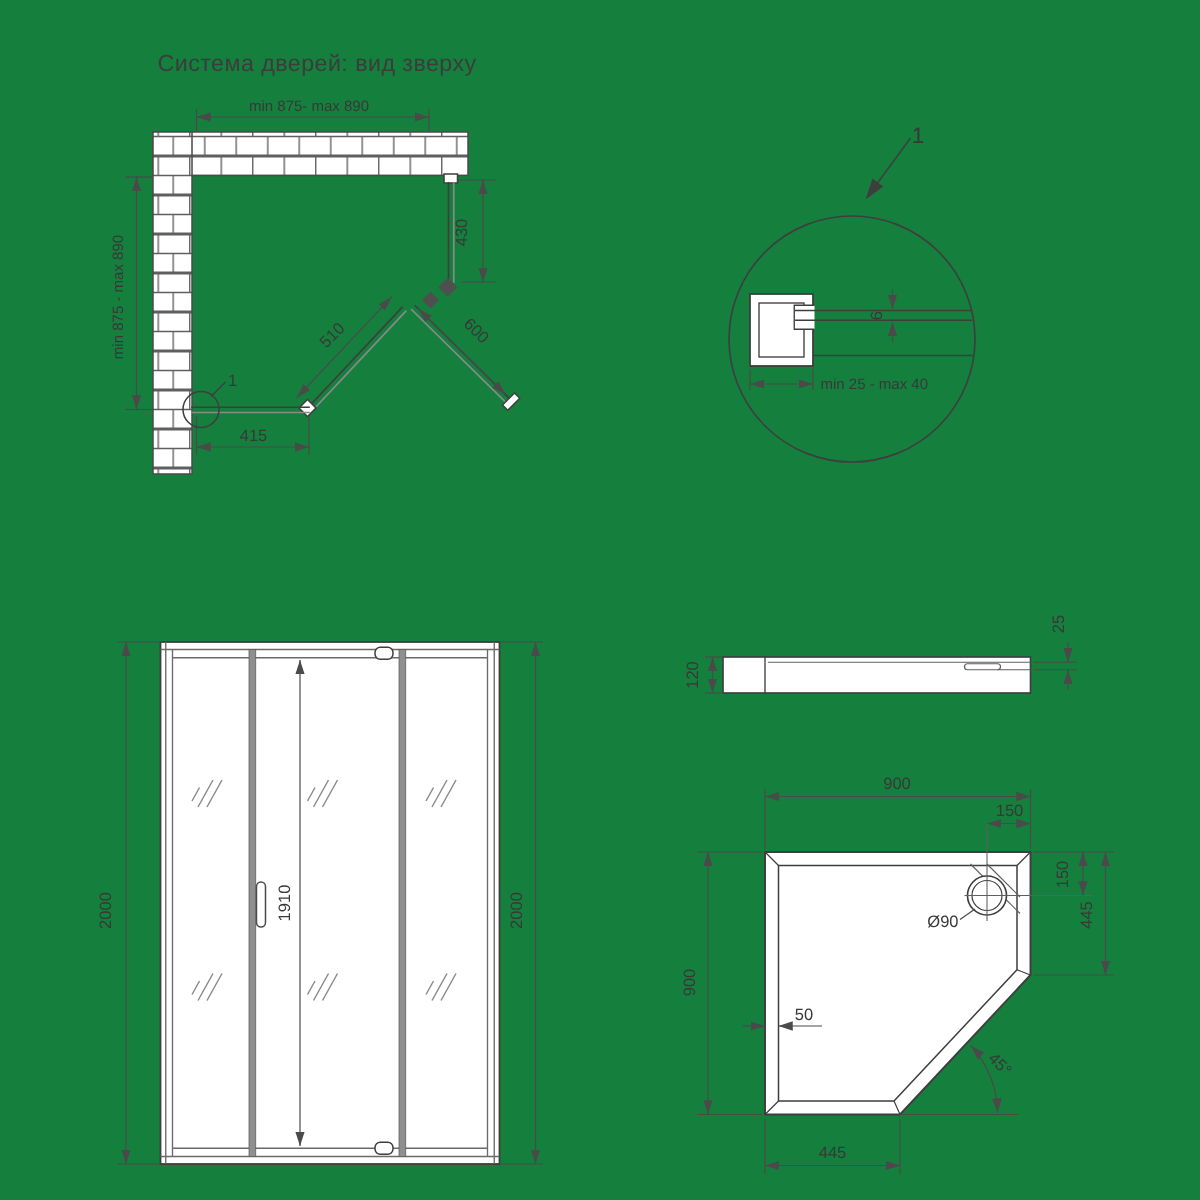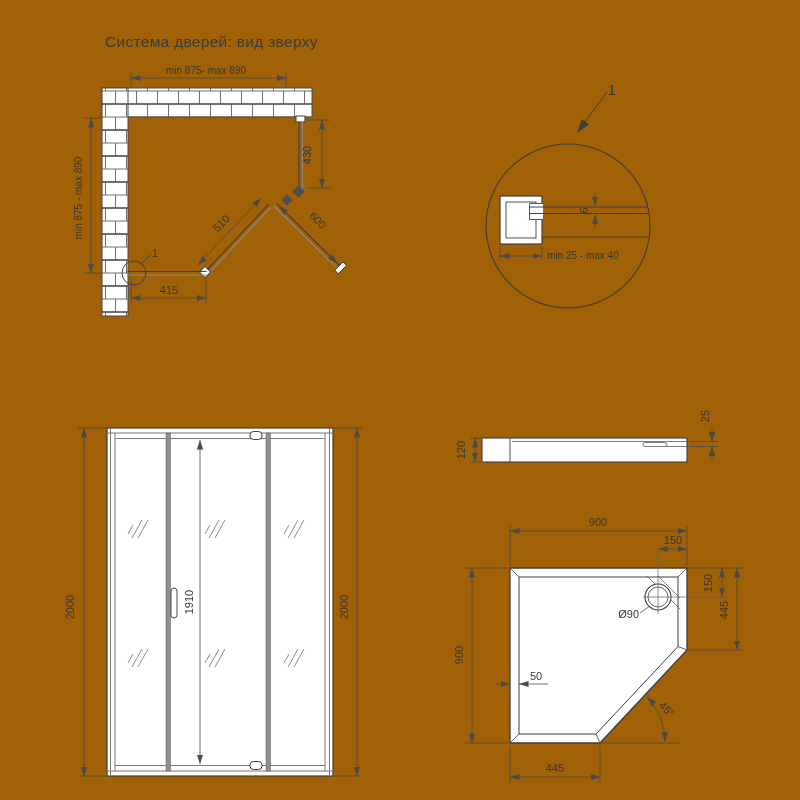--- a/index.html
+++ b/index.html
@@ -1,16 +1,16 @@
 <!DOCTYPE html>
 <html><head>
 <meta charset="utf-8">
 <style>
   html,body{margin:0;padding:0;background:#ffffff;}
-  .canvas{position:relative;width:800px;height:800px;background:#a16207;overflow:hidden;}
+  .canvas{position:relative;width:800px;height:800px;background:#15803d;overflow:hidden;}
   svg{display:block;}
   svg text{font-family:"Liberation Sans", sans-serif; fill:#383838;}
   .t-title{font-size:15.5px; letter-spacing:.3px; fill:#3c3c3c;}
   .t-dim{font-size:11px;}
   .t-dims{font-size:10px;}
   .t-call{font-size:15px;}
 </style>
 </head>
 <body>
 

